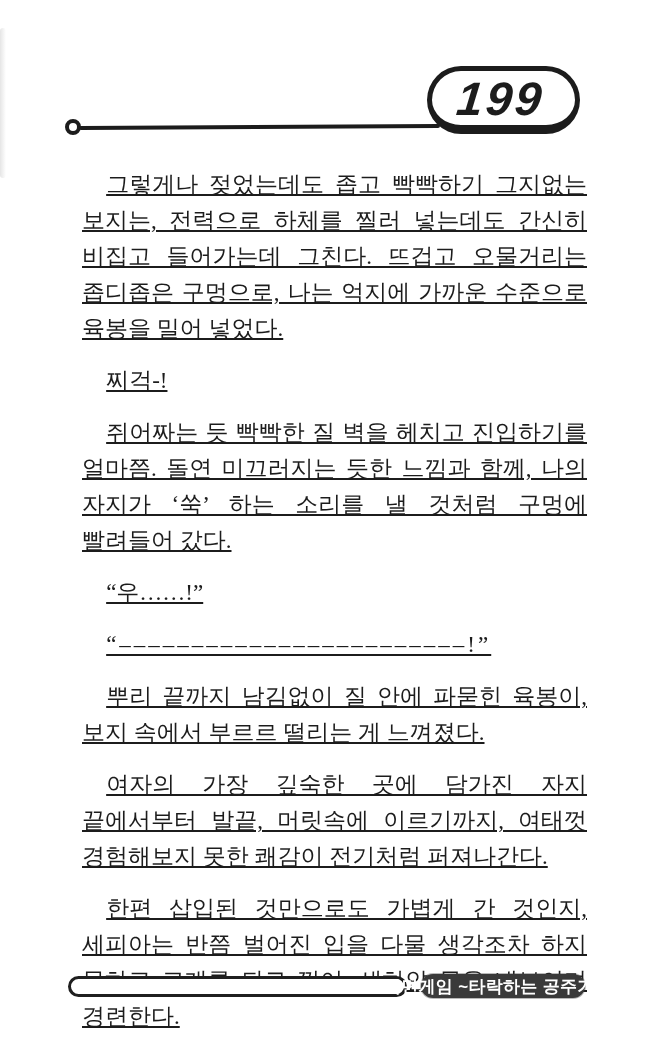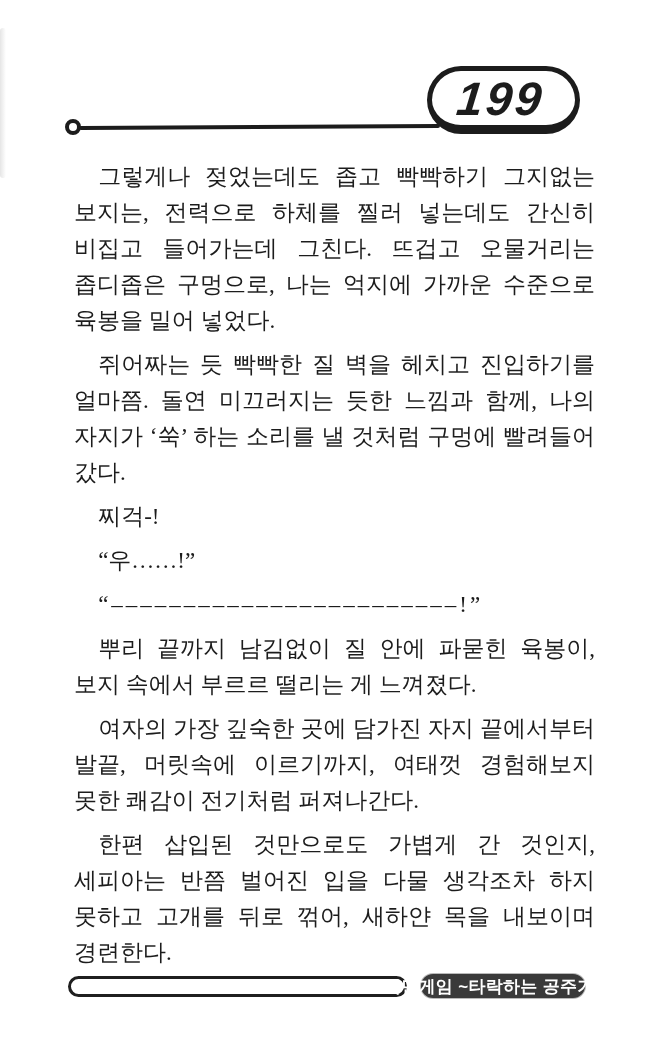--- a/index.html
+++ b/index.html
@@ -49,26 +49,27 @@
     letter-spacing:3px;
     transform:skewX(-6deg);
     padding-right:6px;
   }
 
   
   main {
     position:absolute; left:66px; top:151px; width:537px;
   }
   main p {
-    margin:8px;
+    margin:16px;
     font-size:23px;
     line-height:36px;
     text-align:justify;
     text-indent:1.05em;
     word-break:keep-all;
+    text-decoration:underline;
   }
   main p.dash-line {
     letter-spacing:3px;
     text-align:left;
   }
 
   
   .footer-bar {
     position:absolute; left:68px; top:976px;
     width:333px; height:15px;
@@ -101,22 +102,22 @@
   <header>
     <span class="ring"></span>
     <div class="rule"></div>
     <div class="pagenum-pill">
       <span class="num">199</span>
     </div>
   </header>
 
   <main>
     <p>그렇게나 젖었는데도 좁고 빡빡하기 그지없는 보지는, 전력으로 하체를 찔러 넣는데도 간신히 비집고 들어가는데 그친다. 뜨겁고 오물거리는 좁디좁은 구멍으로, 나는 억지에 가까운 수준으로 육봉을 밀어 넣었다.</p>
+    <p>찌걱-!</p>
     <p>쥐어짜는 듯 빡빡한 질 벽을 헤치고 진입하기를 얼마쯤. 돌연 미끄러지는 듯한 느낌과 함께, 나의 자지가 ‘쑥’ 하는 소리를 낼 것처럼 구멍에 빨려들어 갔다.</p>
-    <p>찌걱-!</p>
     <p>“우……!”</p>
     <p class="dash-line">“––––––––––––––––––––––––!”</p>
     <p>뿌리 끝까지 남김없이 질 안에 파묻힌 육봉이, 보지 속에서 부르르 떨리는 게 느껴졌다.</p>
     <p>여자의 가장 깊숙한 곳에 담가진 자지 끝에서부터 발끝, 머릿속에 이르기까지, 여태껏 경험해보지 못한 쾌감이 전기처럼 퍼져나간다.</p>
     <p>한편 삽입된 것만으로도 가볍게 간 것인지, 세피아는 반쯤 벌어진 입을 다물 생각조차 하지 못하고 고개를 뒤로 꺾어, 새하얀 목을 내보이며 경련한다.</p>
   </main>
 
   <footer>
     <div class="footer-bar"></div>
     <div class="footer-badge">

